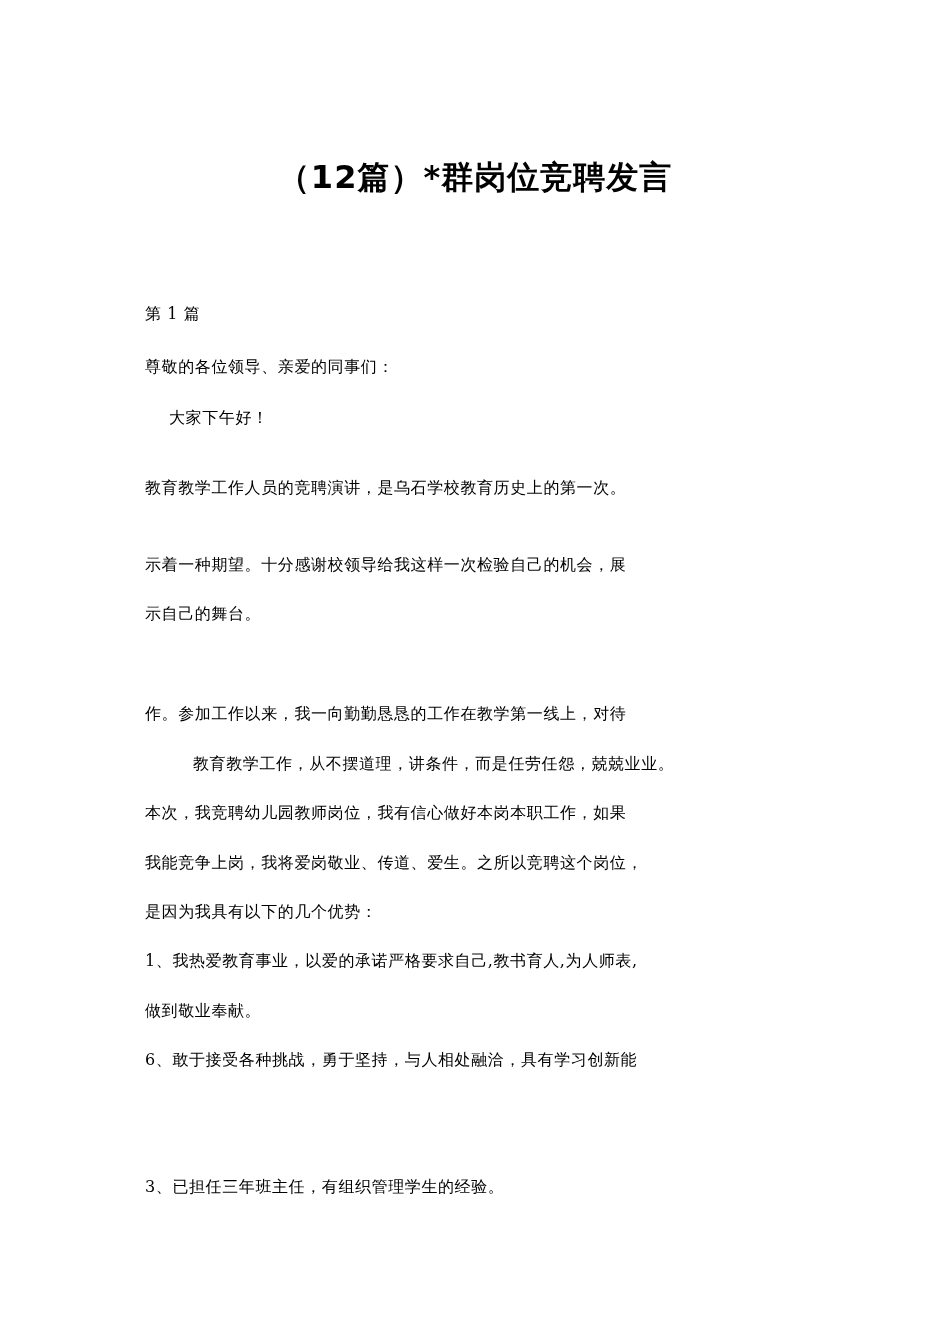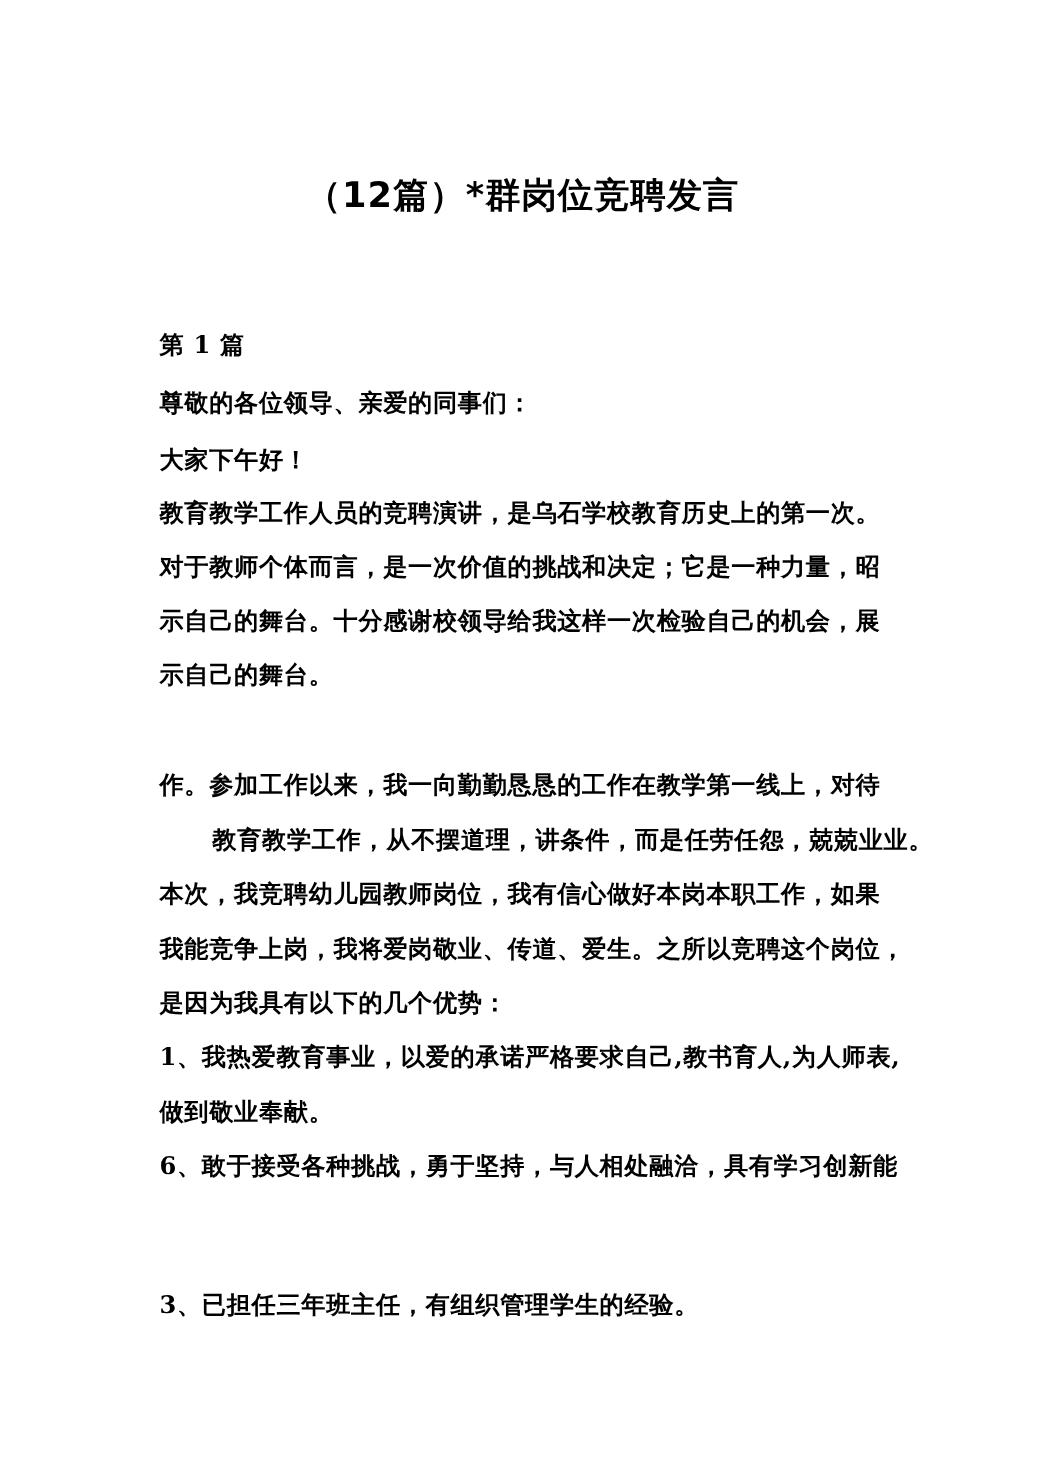--- a/index.html
+++ b/index.html
@@ -31,39 +31,37 @@
       text-align: center;
       font-family: "DejaVu Sans", "Liberation Sans", sans-serif;
       font-weight: bold;
       font-size: 32px;
       line-height: 50px;
       letter-spacing: 1px;
     }
     .line {
       position: absolute;
       left: 145px;
-      font-size: 22px;
+      font-size: 16px;
       line-height: 30px;
       white-space: nowrap;
       letter-spacing: 0.6px;
-      font-weight: bold;
     }
   </style>
 </head>
 <body>
 
 <div class="page">
   <div class="title">（12篇）*群岗位竞聘发言</div>
 
   <div class="line" style="top: 299px;">第 1 篇</div>
   <div class="line" style="top: 352px;">尊敬的各位领导、亲爱的同事们：</div>
-  <div class="line" style="top: 403px;">大家下午好！</div>
-  <div class="line" style="top: 452px;">教育教学工作人员的竞聘演讲，是乌石学校教育历史上的第一次。</div>
-  <div class="line" style="top: 501px;">对于教师个体而言，是一次价值的挑战和决定；它是一种力量，昭</div>
-  <div class="line" style="top: 550px;">示自己的舞台。十分感谢校领导给我这样一次检验自己的机会，展</div>
+  <div class="line" style="top: 403px; margin-left: 24px;">大家下午好！</div>
+  <div class="line" style="top: 473px;">教育教学工作人员的竞聘演讲，是乌石学校教育历史上的第一次。</div>
+  <div class="line" style="top: 550px;">示着一种期望。十分感谢校领导给我这样一次检验自己的机会，展</div>
   <div class="line" style="top: 599px;">示自己的舞台。</div>
   <div class="line" style="top: 699px;">作。参加工作以来，我一向勤勤恳恳的工作在教学第一线上，对待</div>
   <div class="line" style="top: 749px; margin-left: 48px;">教育教学工作，从不摆道理，讲条件，而是任劳任怨，兢兢业业。</div>
   <div class="line" style="top: 848px;">我能竞争上岗，我将爱岗敬业、传道、爱生。之所以竞聘这个岗位，</div>
   <div class="line" style="top: 798px;">本次，我竞聘幼儿园教师岗位，我有信心做好本岗本职工作，如果</div>
   <div class="line" style="top: 897px;">是因为我具有以下的几个优势：</div>
   <div class="line" style="top: 946px;">1、我热爱教育事业，以爱的承诺严格要求自己,教书育人,为人师表,</div>
   <div class="line" style="top: 996px;">做到敬业奉献。</div>
   <div class="line" style="top: 1045px;">6、敢于接受各种挑战，勇于坚持，与人相处融洽，具有学习创新能</div>
   <div class="line" style="top: 1144px; margin-top: 28px;">3、已担任三年班主任，有组织管理学生的经验。</div>

